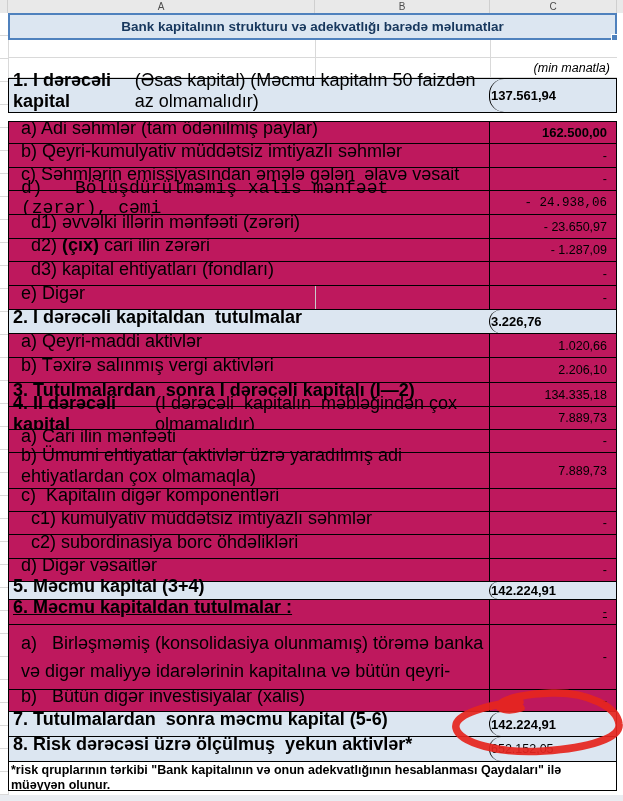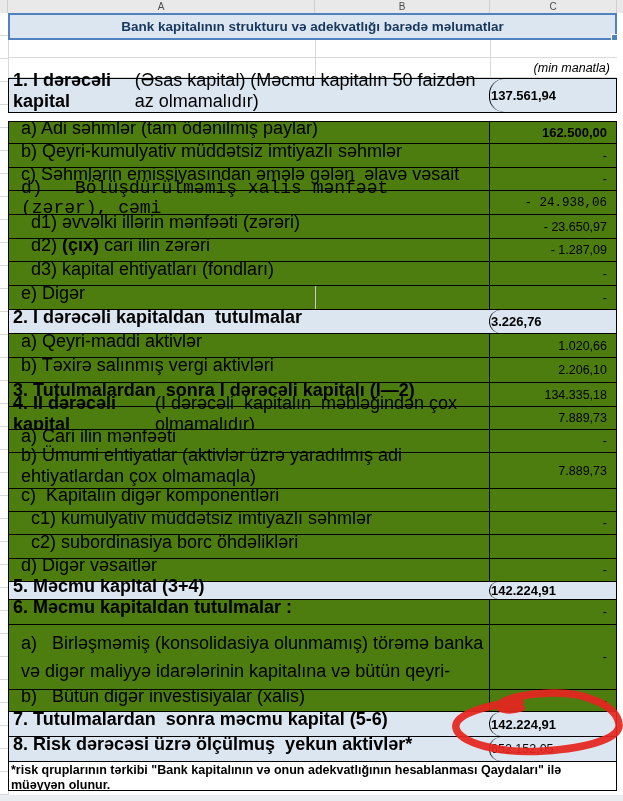--- a/index.html
+++ b/index.html
@@ -31,21 +31,21 @@
     background:#4f81bd;border:1px solid #fff;}
 
   .prerow{box-sizing:border-box;position:relative;border-bottom:1px solid #d9d9d9;}
   .prerow .gv1,.prerow .gv2{position:absolute;top:0;bottom:0;width:1px;background:#d9d9d9;}
   .prerow .gv1{left:307px;} .prerow .gv2{left:482px;}
   #empty-row{height:18px;}
   #unit-row{height:20px;display:flex;align-items:center;justify-content:flex-end;
     font-style:italic;font-size:12.5px;padding-right:7px;}
 
   
-  .row{box-sizing:border-box;display:flex;border:1px solid #000;border-top:none;background:#4d7c0f;position:relative;}
+  .row{box-sizing:border-box;display:flex;border:1px solid #000;border-top:none;background:#be185d;position:relative;}
   .row.first{border-top:1px solid #000;}
   .row.gap{border:none;background:#fff;}
   .row.blue{background:#dce6f1;}
   .cell{box-sizing:border-box;}
   .cell.label{flex:1;display:flex;align-items:center;padding:1px 4px 10px 4px;
     font-size:18px;color:#000;white-space:pre-wrap;position:relative;}
   .cell.label.ind1{padding-left:12px;}
   .cell.label.ind2{padding-left:22px;}
   .cell.label.wrap{display:block;padding-top:4px;line-height:1.58;}
   .cell.label.split::after{content:"";position:absolute;left:306px;top:0;bottom:0;width:1px;background:#c9c9c9;}
@@ -175,21 +175,21 @@
           <div class="cell value right"></div>
         </div>
         <div class="row" style="height: 23px;">
           <div class="cell label ind1"><span>d) Digər vəsaitlər</span></div>
           <div class="cell value right">-</div>
         </div>
         <div class="row blue" style="height: 18px;">
           <div class="cell label ind0"><span class="b">5. Məcmu kapital (3+4)</span></div>
           <div class="cell value left b">142.224,91</div>
         </div>
-        <div class="row" style="height: 25px;">
+        <div class="row" style="height: 25px; text-decoration: underline;">
           <div class="cell label ind0"><span class="b">6. Məcmu kapitaldan tutulmalar :</span></div>
           <div class="cell value right">-</div>
         </div>
         <div class="row" style="height: 65px;">
           <div class="cell label ind1 wrap"><span>a)   Birləşməmiş (konsolidasiya olunmamış) törəmə banka və digər maliyyə idarələrinin kapitalına və bütün qeyri-bank müəssisələrinə kapital investisiyaları, o cümlədən qarşılıqlı investisiyalar (xalis)</span></div>
           <div class="cell value right">-</div>
         </div>
         <div class="row" style="height: 22px;">
           <div class="cell label ind1"><span>b)   Bütün digər investisiyalar (xalis)</span></div>
           <div class="cell value right">-</div>

